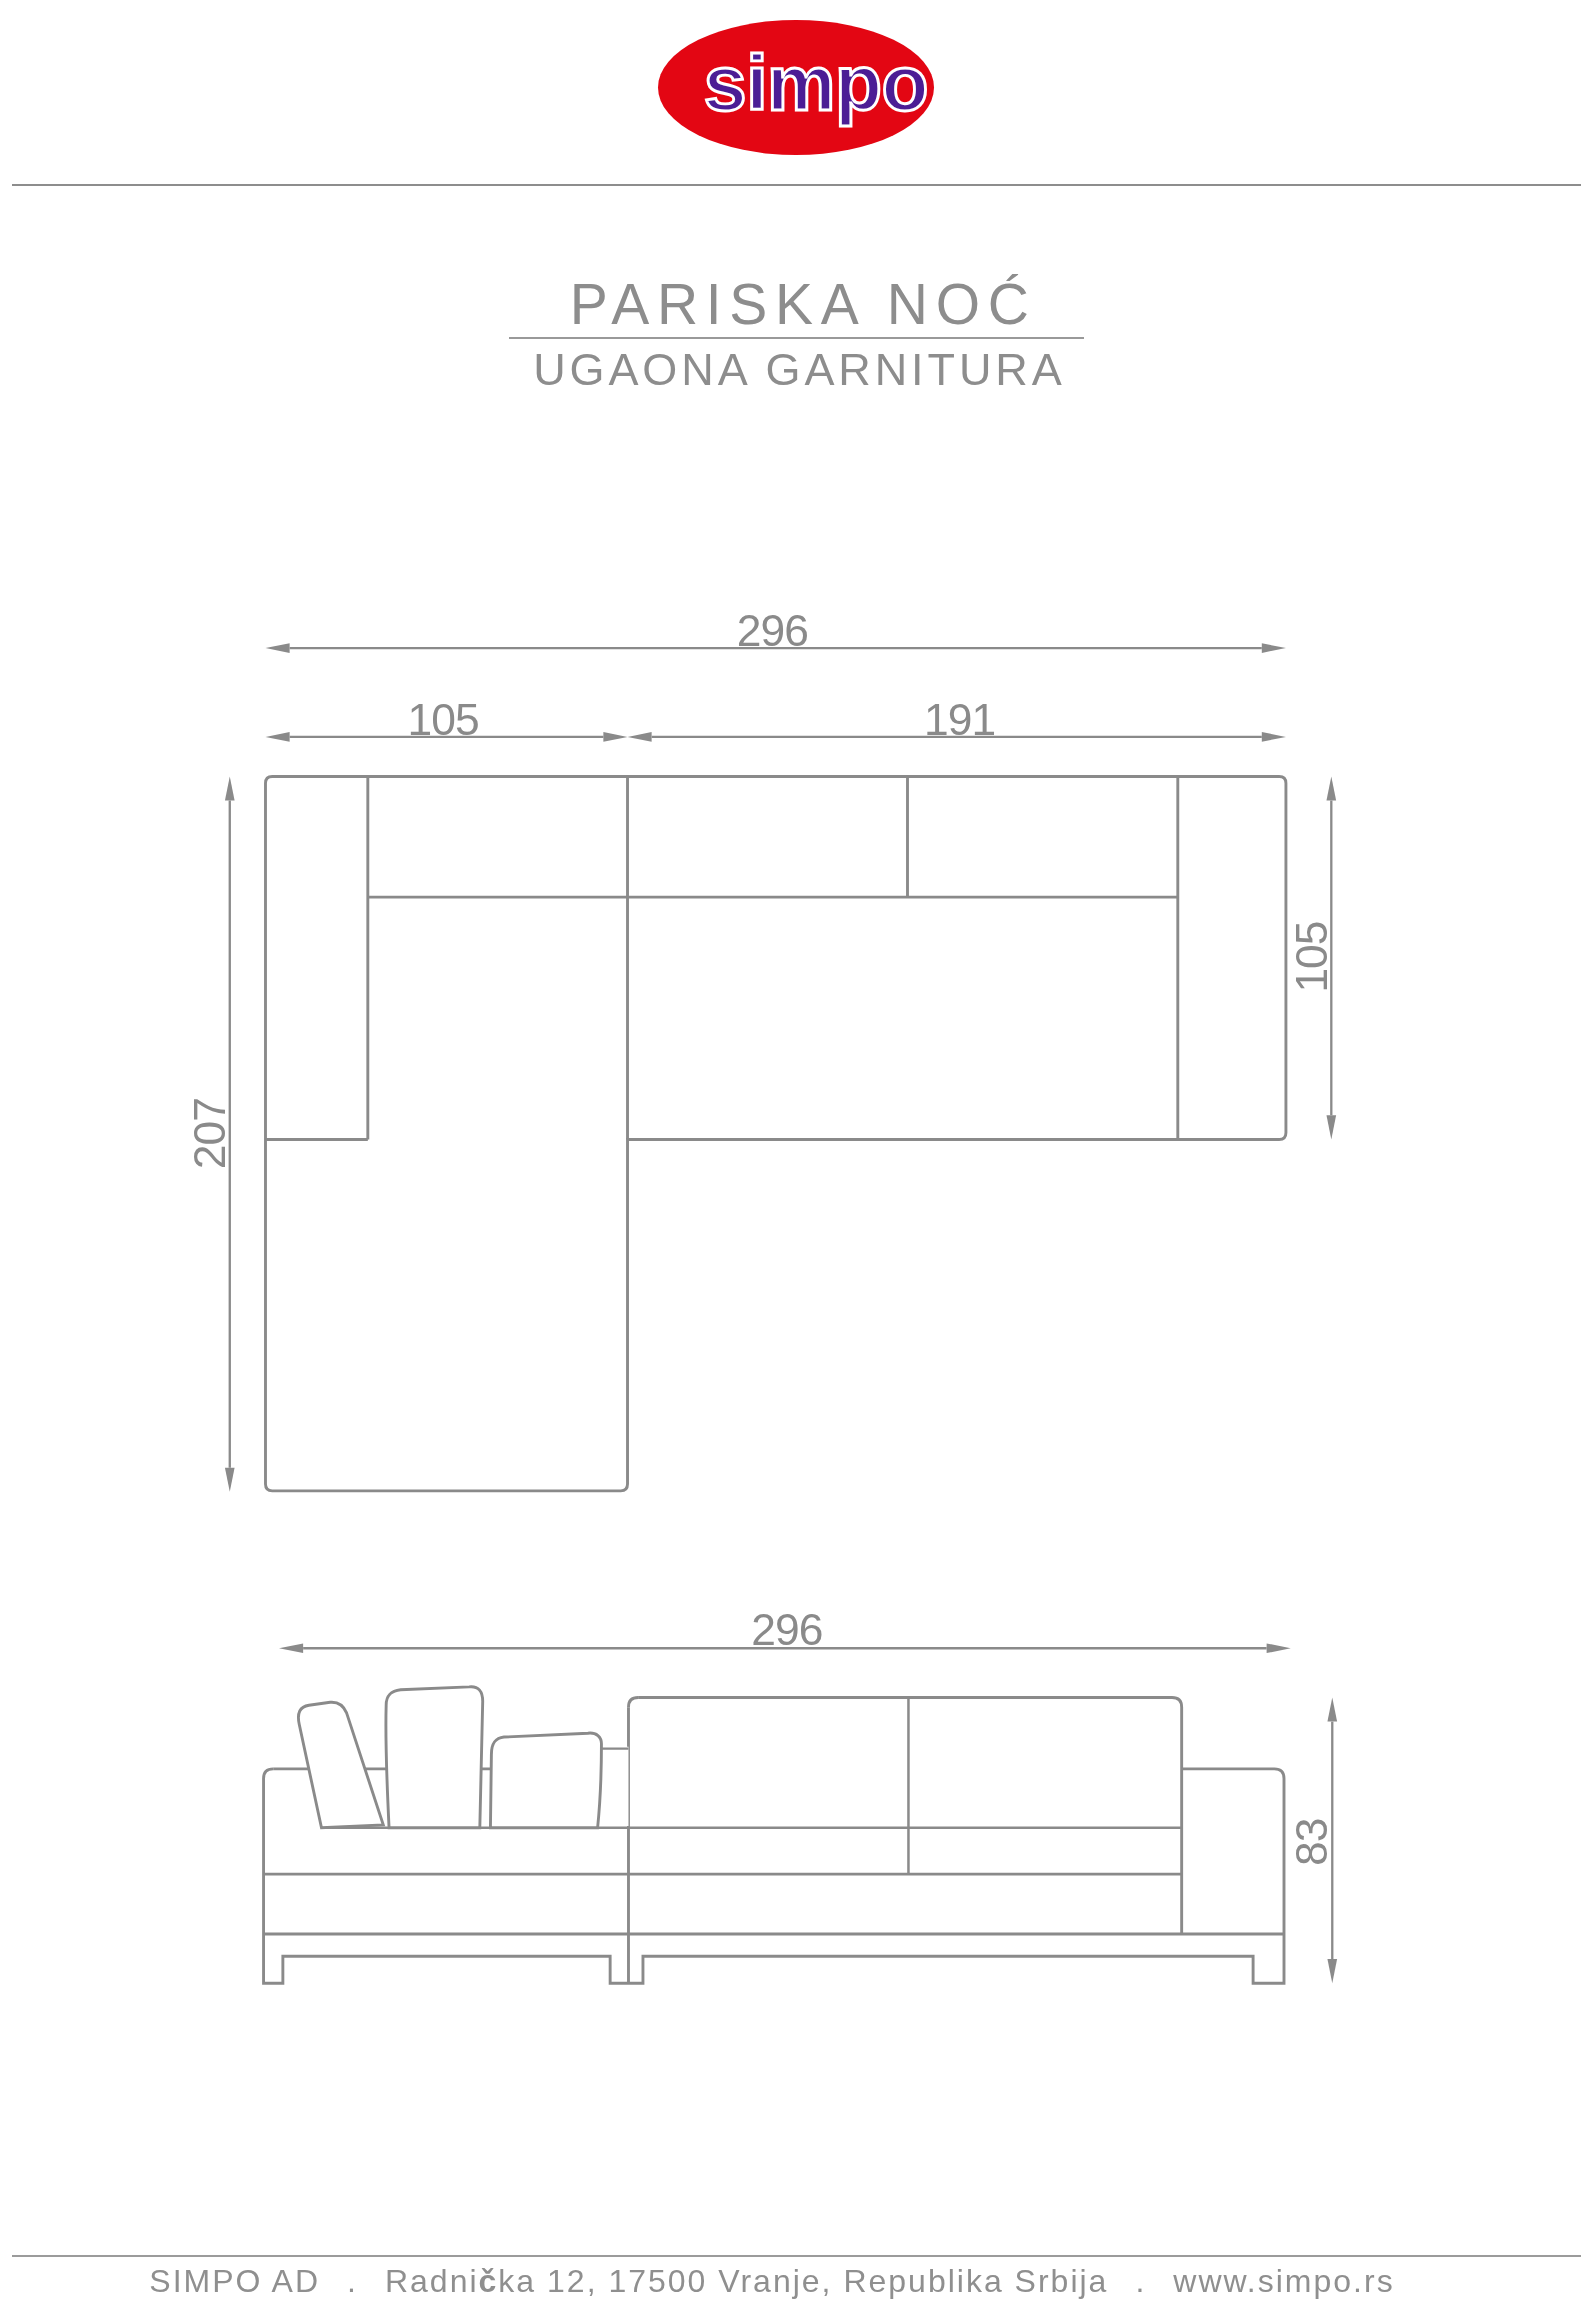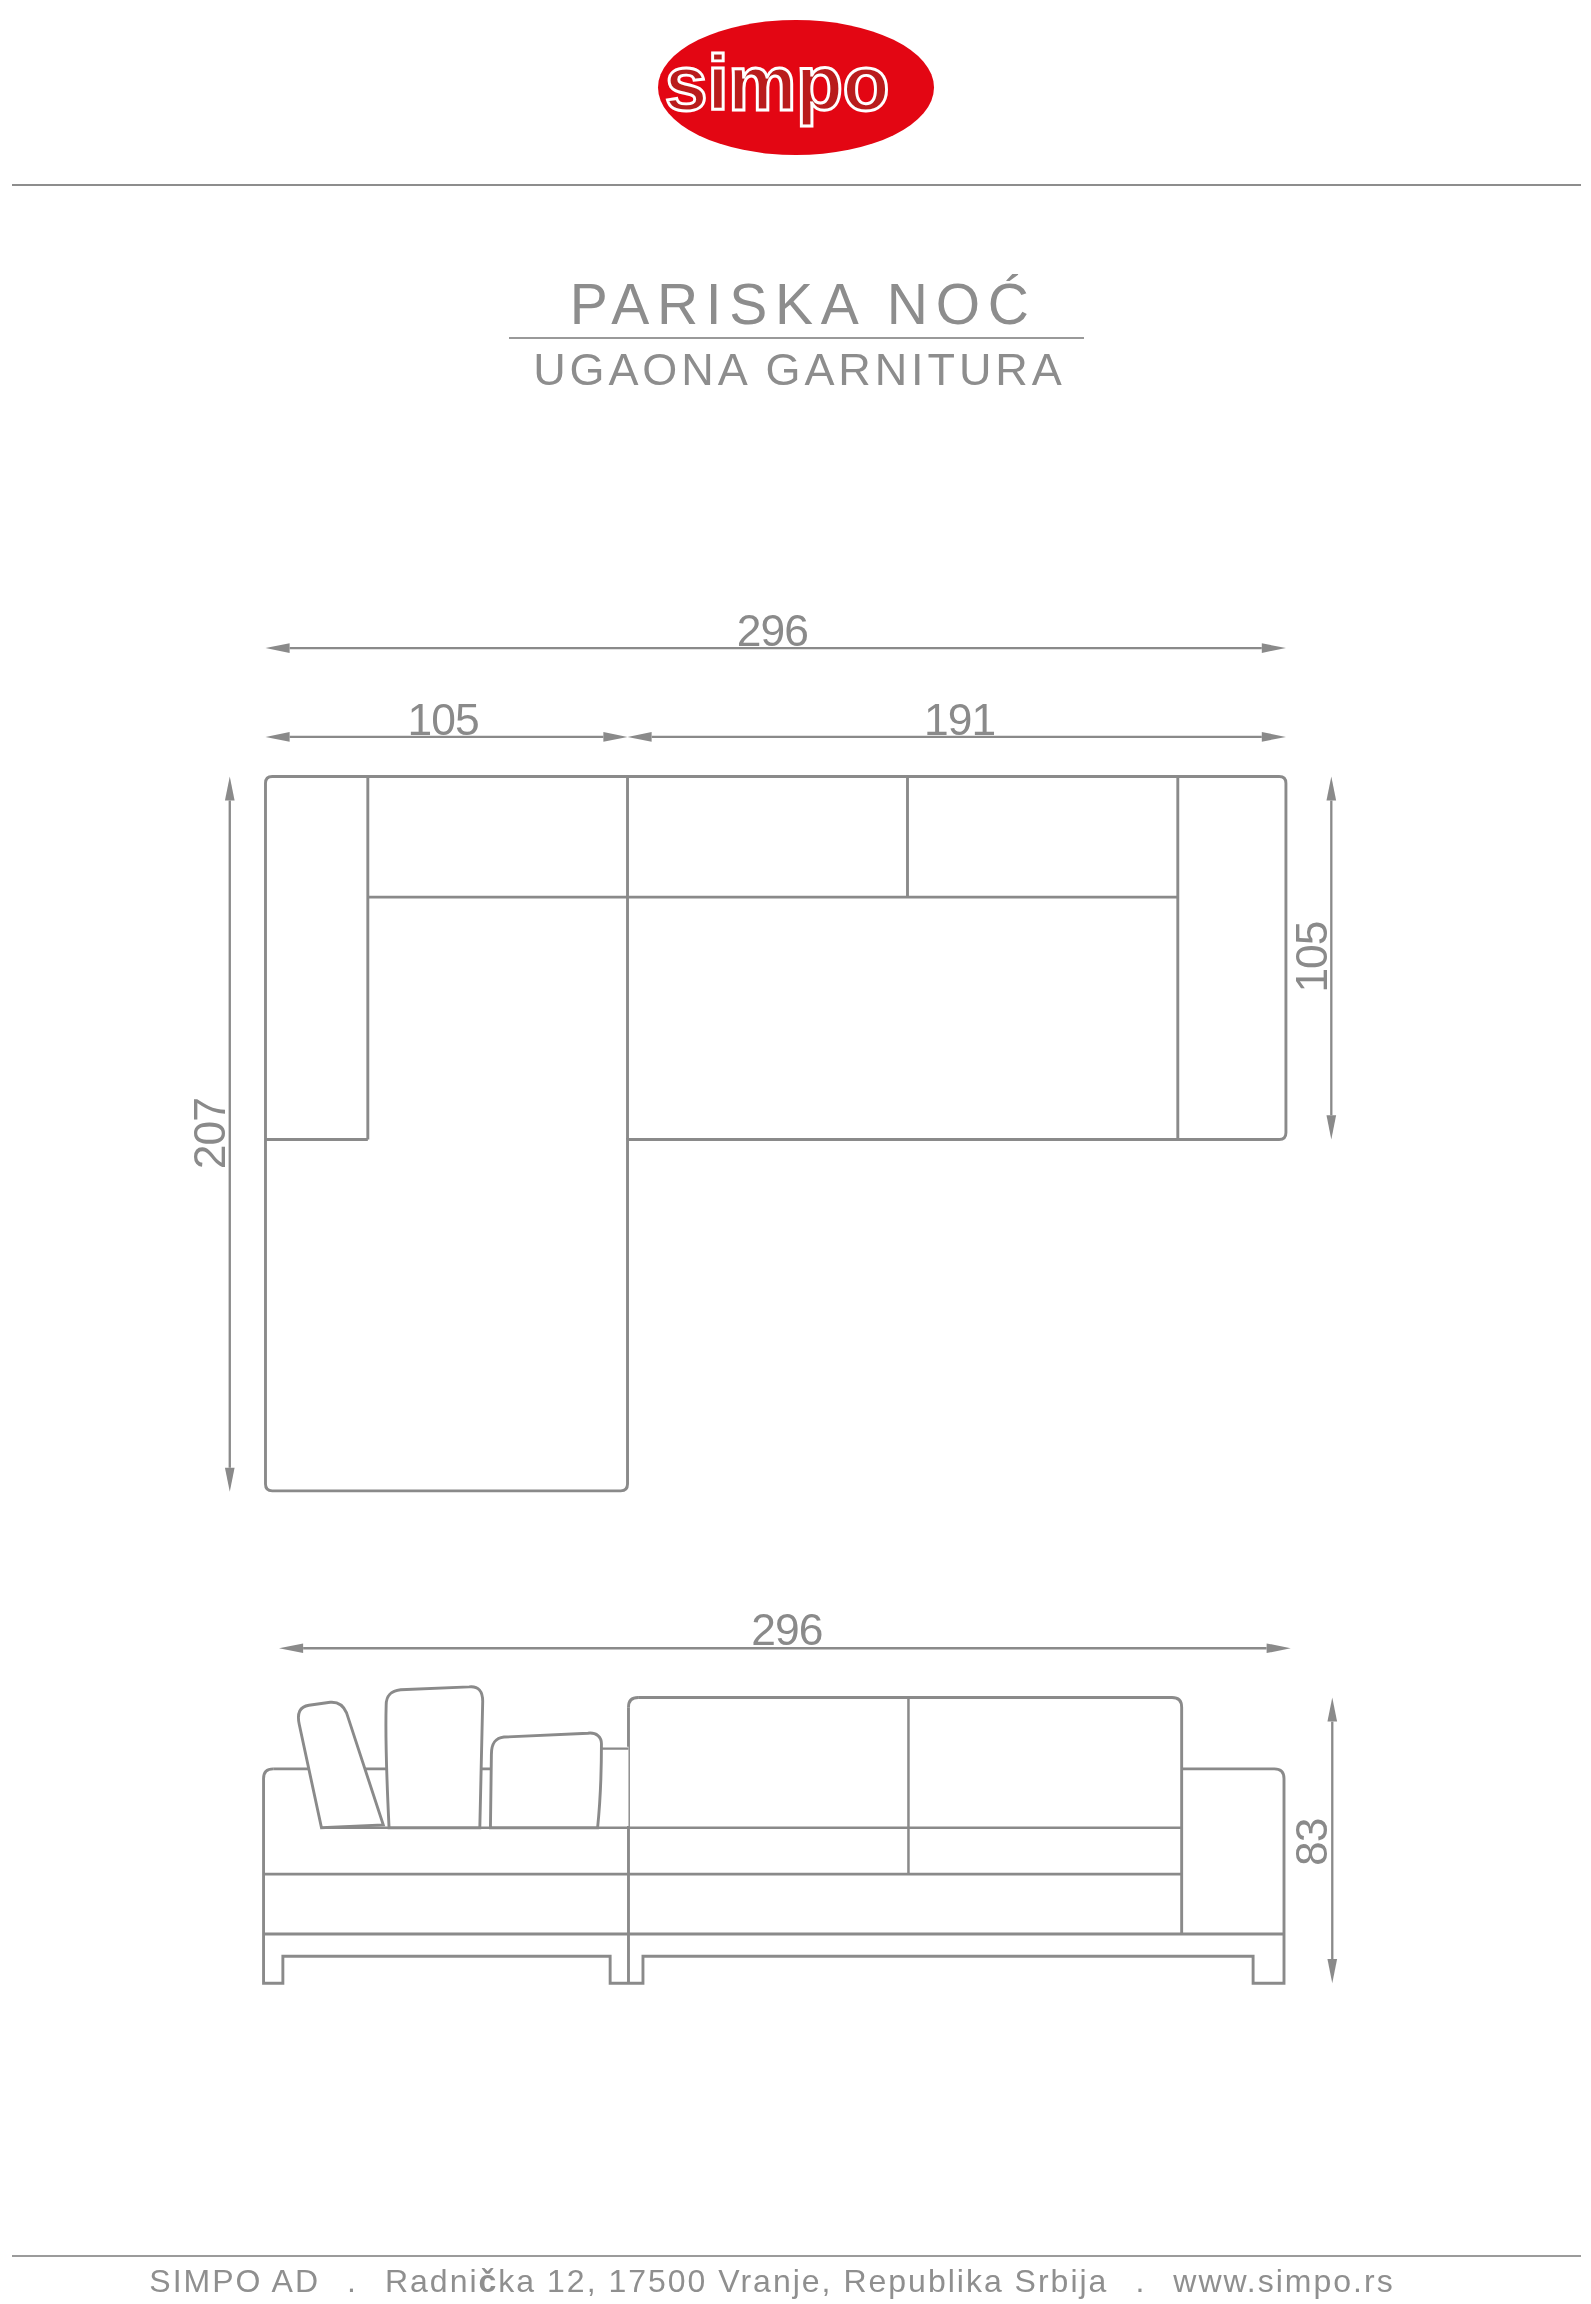--- a/index.html
+++ b/index.html
@@ -1,21 +1,21 @@
 <!DOCTYPE html>
 <html><head>
 <meta charset="utf-8">
 <style>
   html,body{margin:0;padding:0;background:#ffffff;}
   #page{position:relative;width:1591px;height:2305px;background:#fff;overflow:hidden;
         font-family:"Liberation Sans", sans-serif;}
   .abs{position:absolute;}
   #logo{left:658px;top:20px;width:276px;height:135px;background:#e30613;border-radius:50%;}
-  #logotext{left:639px;top:20px;width:276px;height:135px;line-height:126px;text-align:center;
-    color:#b91c1c;font-weight:bold;font-size:77px;letter-spacing:-0.5px;
+  #logotext{left:678px;top:20px;width:276px;height:135px;line-height:126px;text-align:center;
+    color:#4c1d95;font-weight:bold;font-size:77px;letter-spacing:-0.5px;
     -webkit-text-stroke:2.9px #ffffff;padding-top:0;box-sizing:border-box;}
   #toprule{left:11.6px;top:184px;width:1569px;height:1.9px;background:#8d8d8d;}
   #title1{left:0;top:271px;padding-left:7.7px;width:1591px;text-align:center;font-size:57px;color:#8d8d8d;
     letter-spacing:7.7px;}
   #underline{left:509px;top:337px;width:575px;height:1.9px;background:#999;}
   #title2{left:0;top:344px;padding-left:3.9px;width:1591px;text-align:center;font-size:45px;color:#8d8d8d;
     letter-spacing:3.9px;}
   #footrule{left:11.6px;top:2255px;width:1569px;height:1.9px;background:#9b9b9b;}
   #footer{left:0;top:2263px;width:1544px;text-align:center;font-size:32px;color:#8f8f8f;
     letter-spacing:2px;}

